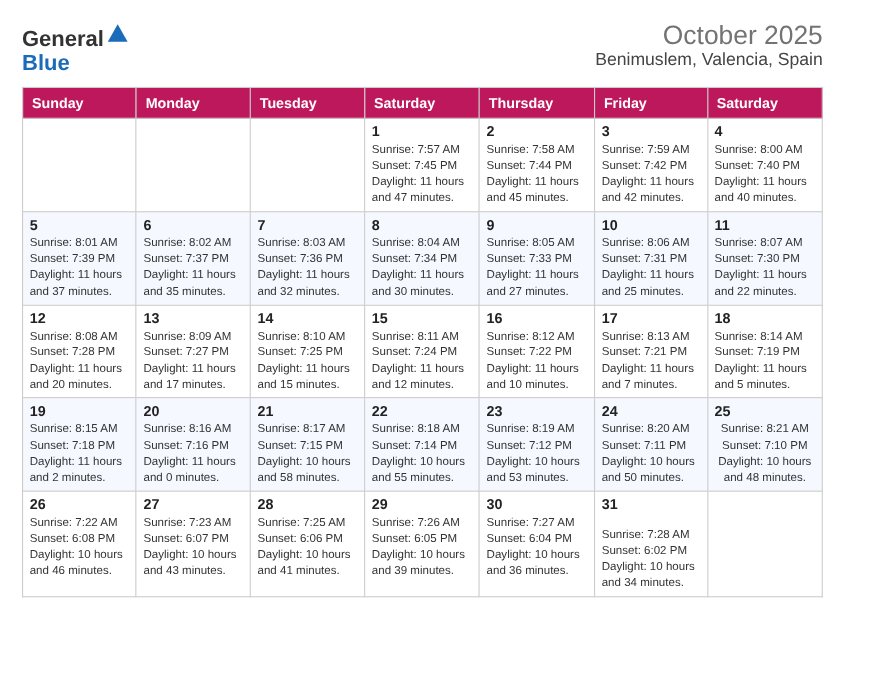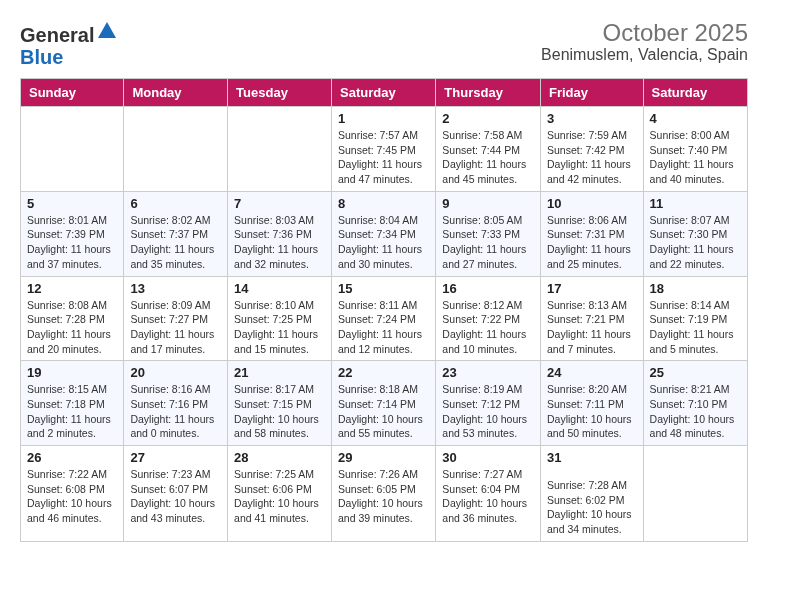--- a/index.html
+++ b/index.html
@@ -273,21 +273,21 @@
 Daylight: 10 hours and 53 minutes.</div>
           </td>
           <td>
             <div class="day-num">24</div>
             <div class="day-detail" style="white-space: pre-line;">Sunrise: 8:20 AM
 Sunset: 7:11 PM
 Daylight: 10 hours and 50 minutes.</div>
           </td>
           <td>
             <div class="day-num">25</div>
-            <div class="day-detail" style="white-space: pre-line;">Sunrise: 8:21 AM
+            <div class="day-detail" style="white-space: pre-line; text-align: center;">Sunrise: 8:21 AM
 Sunset: 7:10 PM
 Daylight: 10 hours and 48 minutes.</div>
           </td>
         </tr>
         <tr>
           <td>
             <div class="day-num">26</div>
             <div class="day-detail" style="white-space: pre-line;">Sunrise: 7:22 AM
 Sunset: 6:08 PM
 Daylight: 10 hours and 46 minutes.</div>

